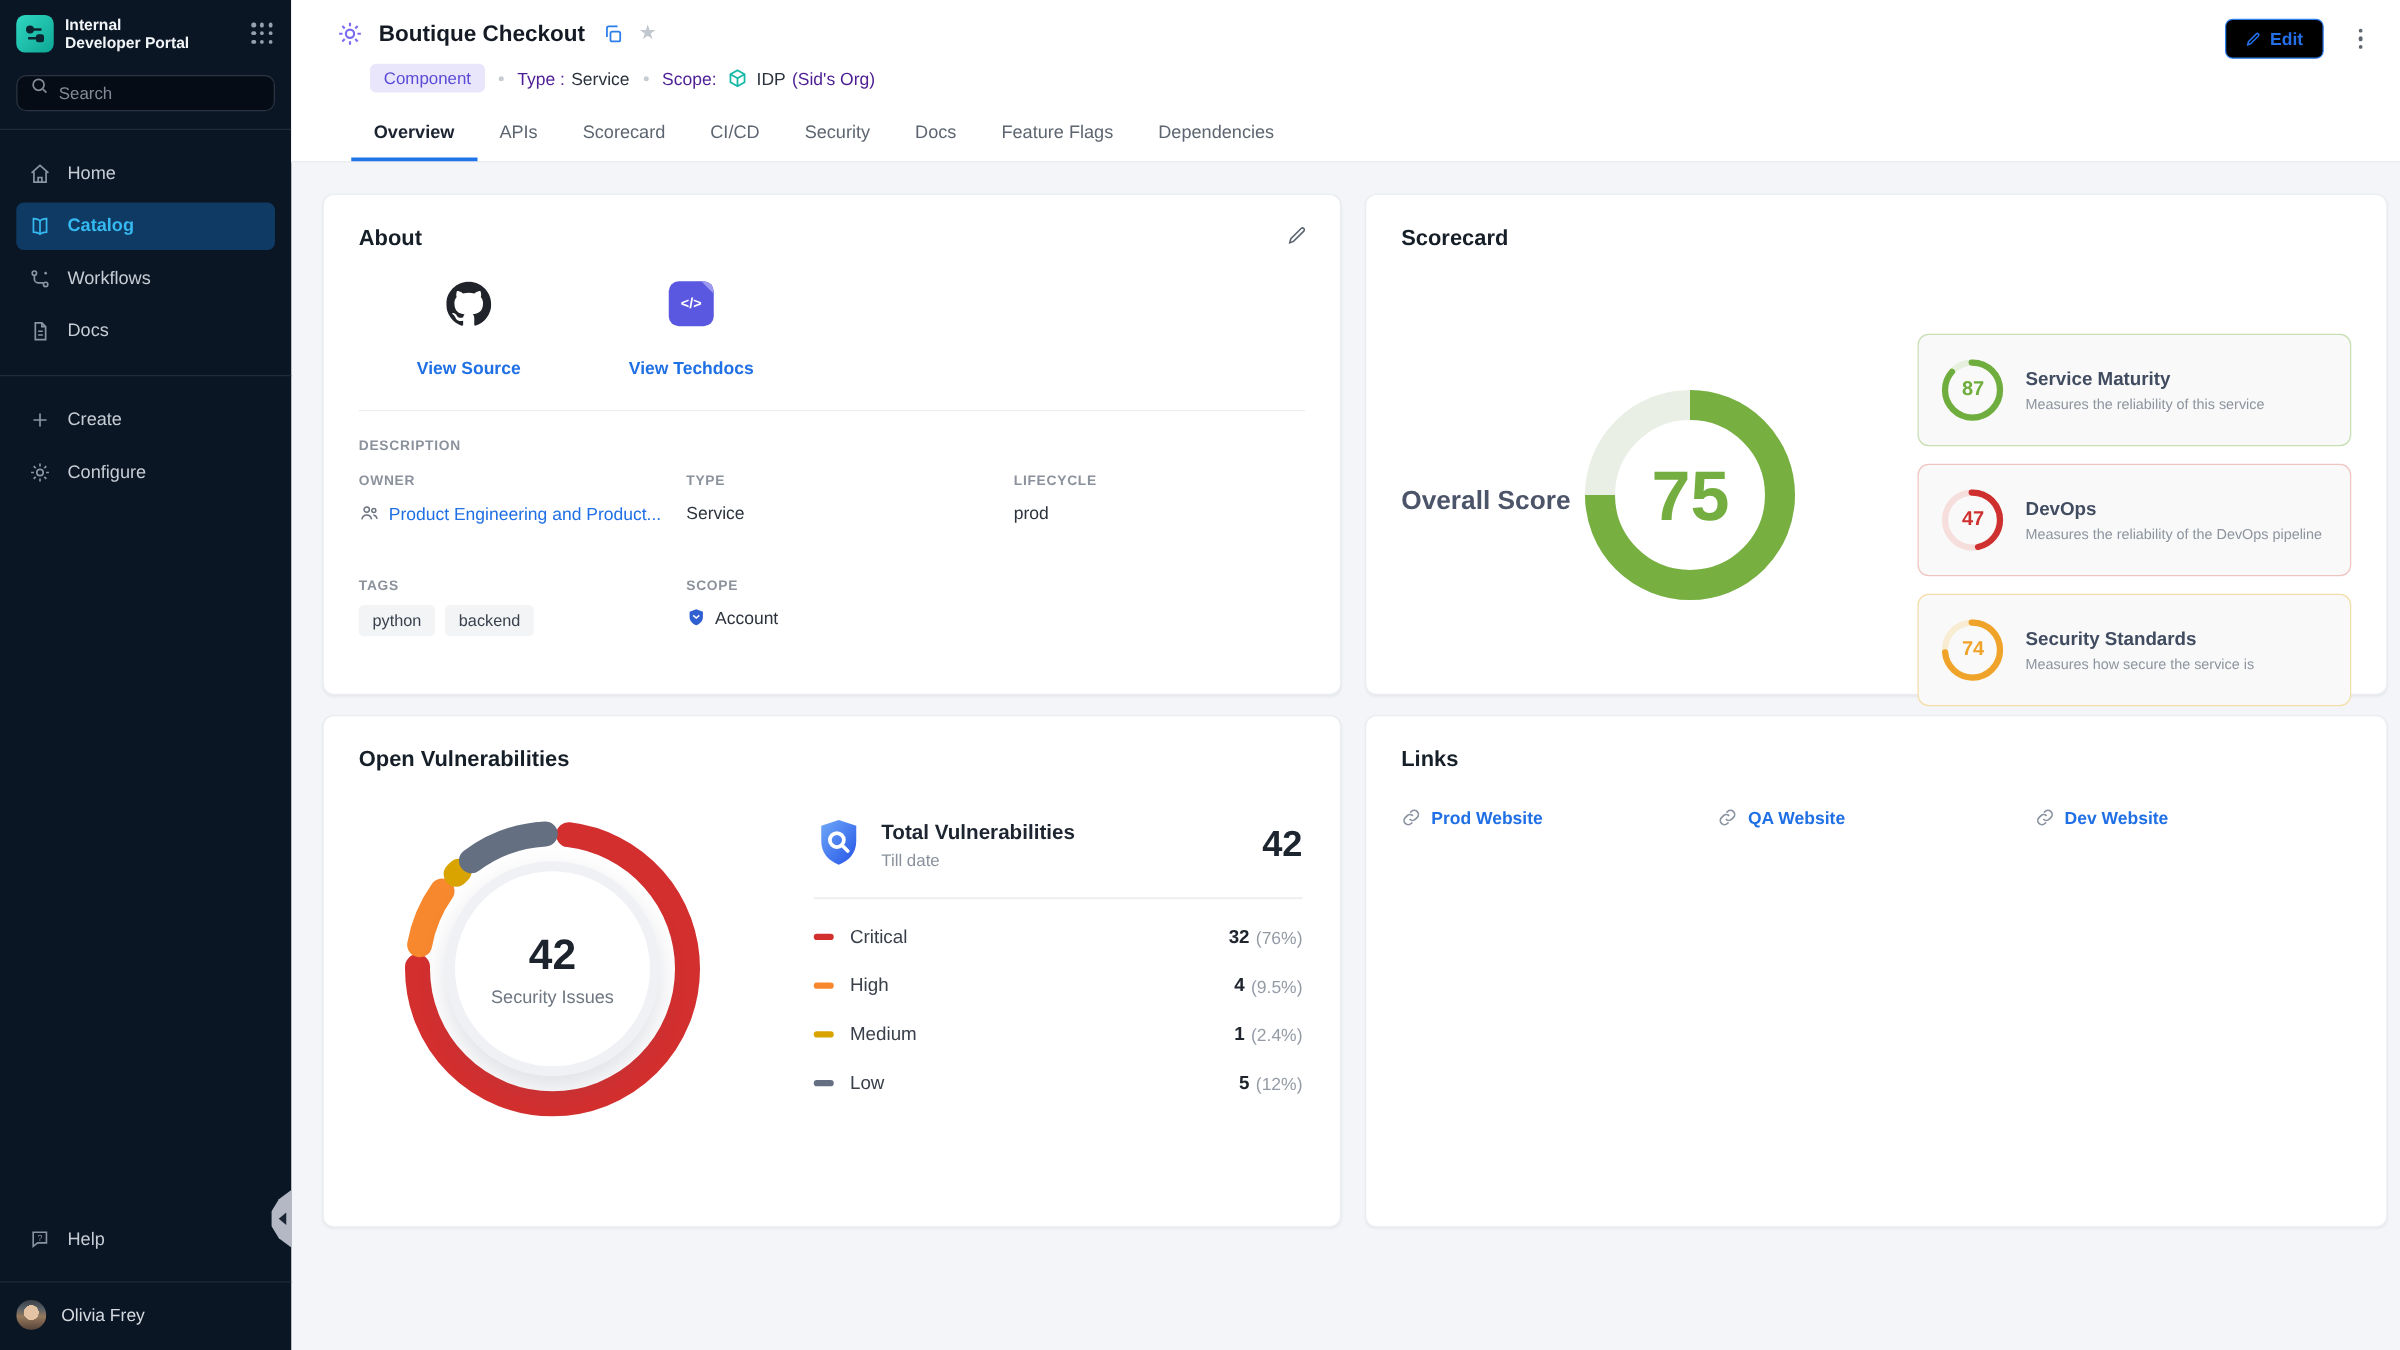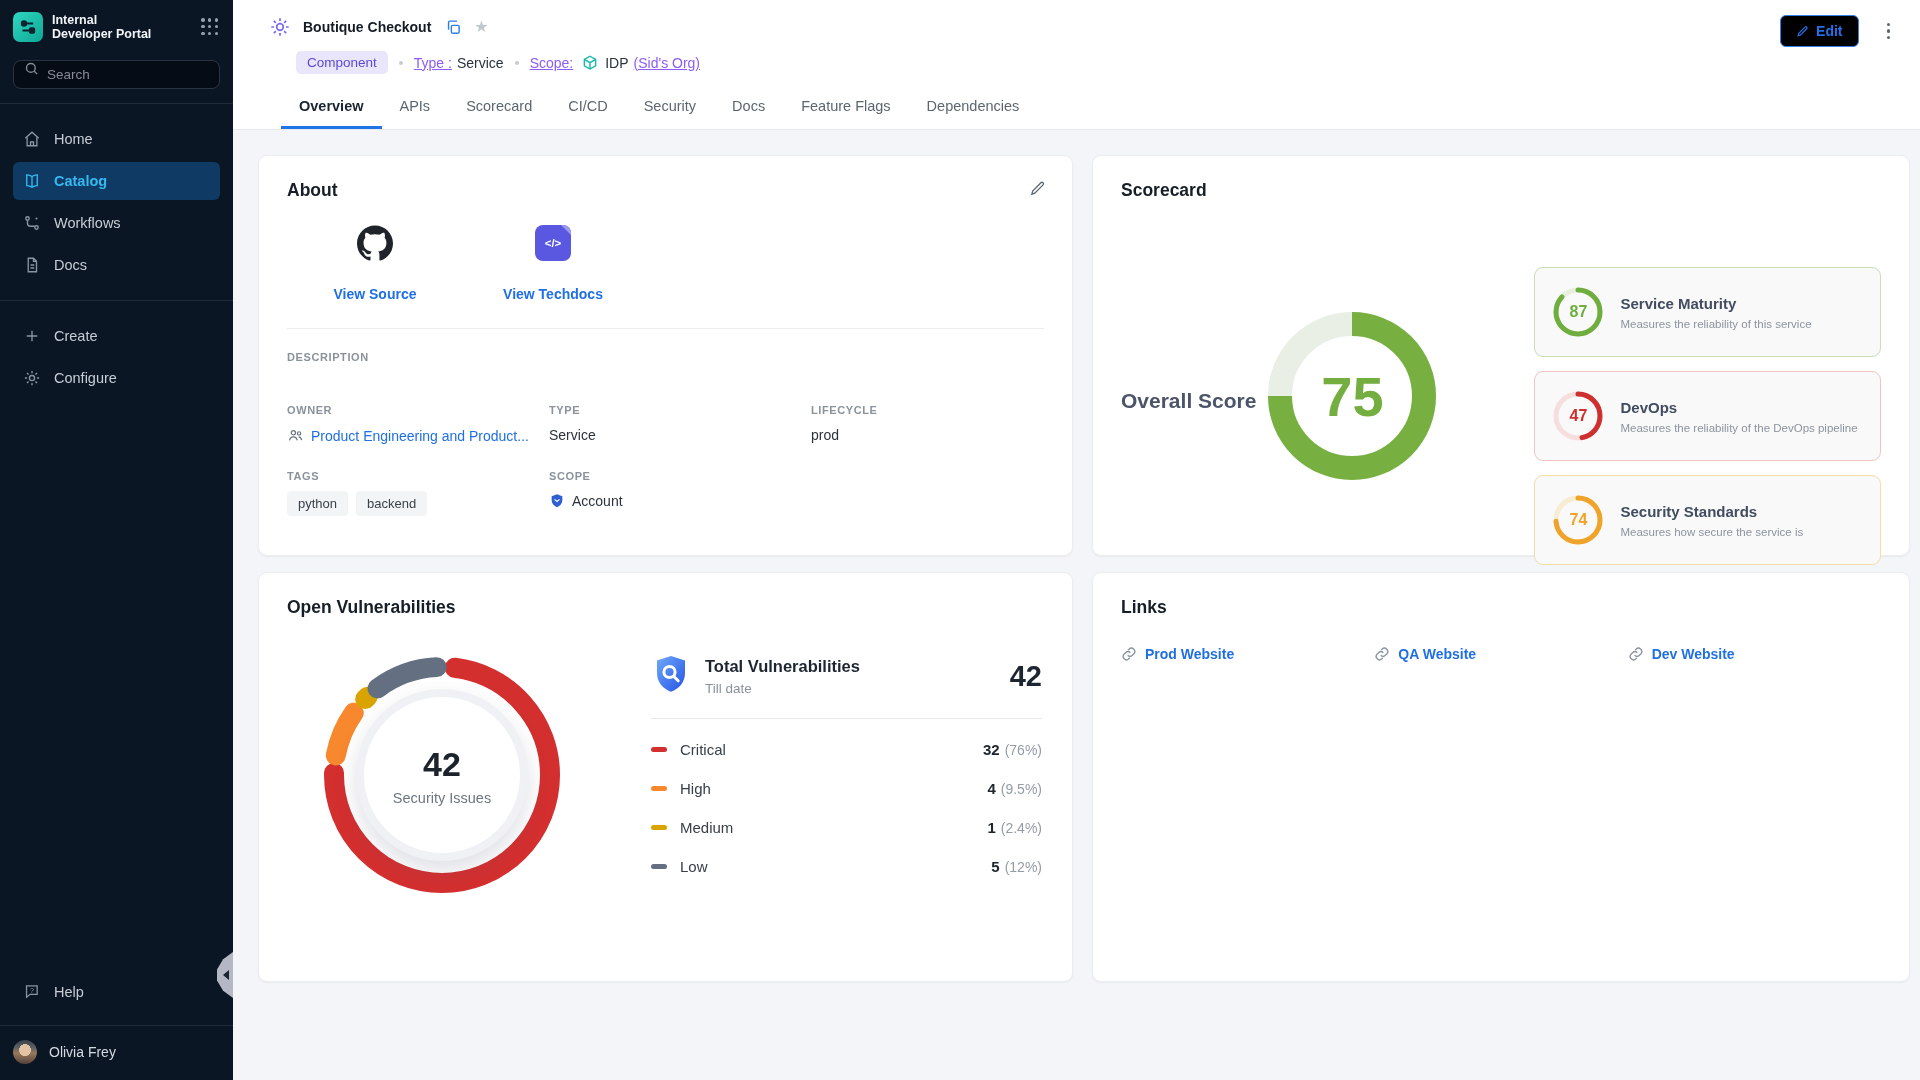--- a/index.html
+++ b/index.html
@@ -29,31 +29,31 @@
                 linear-gradient(180deg,#3c3f46 0%,#565d66 28%,#96795c 55%,#55423a 100%); }
   .user-name { margin-left:12px; font-size:14px; color:#d4dae0; }
   .collapse-handle { position:absolute; right:0; top:952px; width:16px; height:46px; background:#b3b8c4;
     clip-path:polygon(100% 0,100% 100%,38% 84%,0 62%,0 38%,38% 16%); display:flex; align-items:center; justify-content:center; cursor:pointer; }
   .collapse-handle i { width:0; height:0; border-top:5px solid transparent; border-bottom:5px solid transparent; border-right:6px solid #1a2432; margin-right:-2px; }
 
   
   .main { flex:1; display:flex; flex-direction:column; min-width:0; }
   .page-header { background:#fff; padding:16px 26px 0 36px; border-bottom:1px solid #e5e8ec; position:relative; }
   .title-row { display:flex; align-items:center; }
-  .page-title { font-size:14px; font-weight:bold; color:#141b24; margin-left:12px; }
+  .page-title { font-size:18px; font-weight:bold; color:#141b24; margin-left:12px; }
   .copy-btn { margin-left:14px; display:flex; cursor:pointer; }
   .star-btn { margin-left:12px; color:#c1c7ce; font-size:16px; line-height:1; cursor:pointer; }
   .hdr-actions { position:absolute; right:26px; top:15px; display:flex; align-items:center; }
   .edit-btn { display:flex; align-items:center; gap:7px; border:1px solid #2f7fee; color:#2470e8; background:#000000; border-radius:6px; padding:7px 15px; font-size:14px; font-weight:bold; cursor:pointer; font-family:inherit; }
   .kebab { margin-left:24px; display:flex; flex-direction:column; gap:3px; cursor:pointer; padding:4px; }
   .kebab i { width:3.5px; height:3.5px; border-radius:50%; background:#5e6670; }
   .meta-row { display:flex; align-items:center; margin:13px 0 0 27px; font-size:14px; }
   .badge { background:#e9e6fb; color:#5a4ad6; font-size:13.5px; padding:4px 11px; border-radius:5px; }
   .sep-dot { width:4px; height:4px; border-radius:50%; background:#c7ccd3; margin:0 11px; }
-  .meta-gray { color:#8b5cf6;text-decoration:underline; }
+  .meta-gray { color:#4c1d95; }
   .meta-dark { color:#2a323c; font-weight:500; margin-left:5px; }
   .scope-ic { margin:0 6px 0 8px; display:flex; }
   .tabs-row { display:flex; margin:14px 0 0 12px; }
   .tab { padding:10px 18px 12px 18px; font-size:14.5px; color:#5d6670; cursor:pointer; border-bottom:3px solid transparent; }
   .tab.active { color:#1b2430; font-weight:bold; border-bottom-color:#1f75e8; }
 
   
   .content { padding:25px 10px 0 25px; display:grid; grid-template-columns:815px 818px; column-gap:19px; row-gap:16px; align-items:start; }
   .card { background:#fff; border:1px solid #ebedf1; border-radius:9px; box-shadow:0 1px 2px rgba(16,24,40,.05); padding:24px 28px; }
   .card-title { font-size:17.5px; font-weight:bold; color:#161e28; }
@@ -63,21 +63,21 @@
   .pencil-btn { position:absolute; right:26px; top:24px; cursor:pointer; display:flex; }
   .about-links { display:flex; margin:24px 0 0 22px; gap:46px; }
   .about-link { width:132px; display:flex; flex-direction:column; align-items:center; cursor:pointer; }
   .about-link .lbl { margin-top:25px; font-size:14px; font-weight:bold; color:#1f6fe5; }
   .techdocs-ic { width:36px; height:36px; background:#5a57e0; border-radius:8px; position:relative; display:flex; align-items:center; justify-content:center; color:#fff; font-size:11.5px; font-weight:bold; overflow:hidden; }
   .techdocs-ic::after { content:""; position:absolute; top:0; right:0; border-style:solid; border-width:0 10px 10px 0; border-color:transparent #9c9af0 transparent transparent; }
   .about-div { height:1px; background:#eceef1; margin:26px 0 0 0; }
   .fld-label { font-size:11px; letter-spacing:.6px; color:#8b929c; font-weight:bold; }
   .about-desc-lbl { margin-top:22px; }
   .about-desc { margin-top:10px; font-size:14px; color:#2c333c; }
-  .about-grid { display:grid; grid-template-columns:262px 262px 1fr; margin-top:41px; row-gap:26px; }
+  .about-grid { display:grid; grid-template-columns:262px 262px 1fr; margin-top:16px; row-gap:44px; }
   .fld-val { margin-top:11px; font-size:14px; color:#2c333c; display:flex; align-items:center; }
   .owner-link { color:#1f6fe5; cursor:pointer; margin-left:7px; }
   .tags-row { margin-top:9px; display:flex; gap:8px; }
   .tag-pill { background:#f3f4f6; border-radius:4px; padding:5px 11px; font-size:13px; font-weight:500; color:#39414d; cursor:pointer; }
 
   
   .score-card { height:401px; }
   .score-body { display:flex; margin-top:2px; }
   .overall-box { width:420px; display:flex; flex-direction:row; align-items:center; }
   .overall-title { margin-top:34px; font-size:21px; font-weight:bold; color:#4b5468; }

